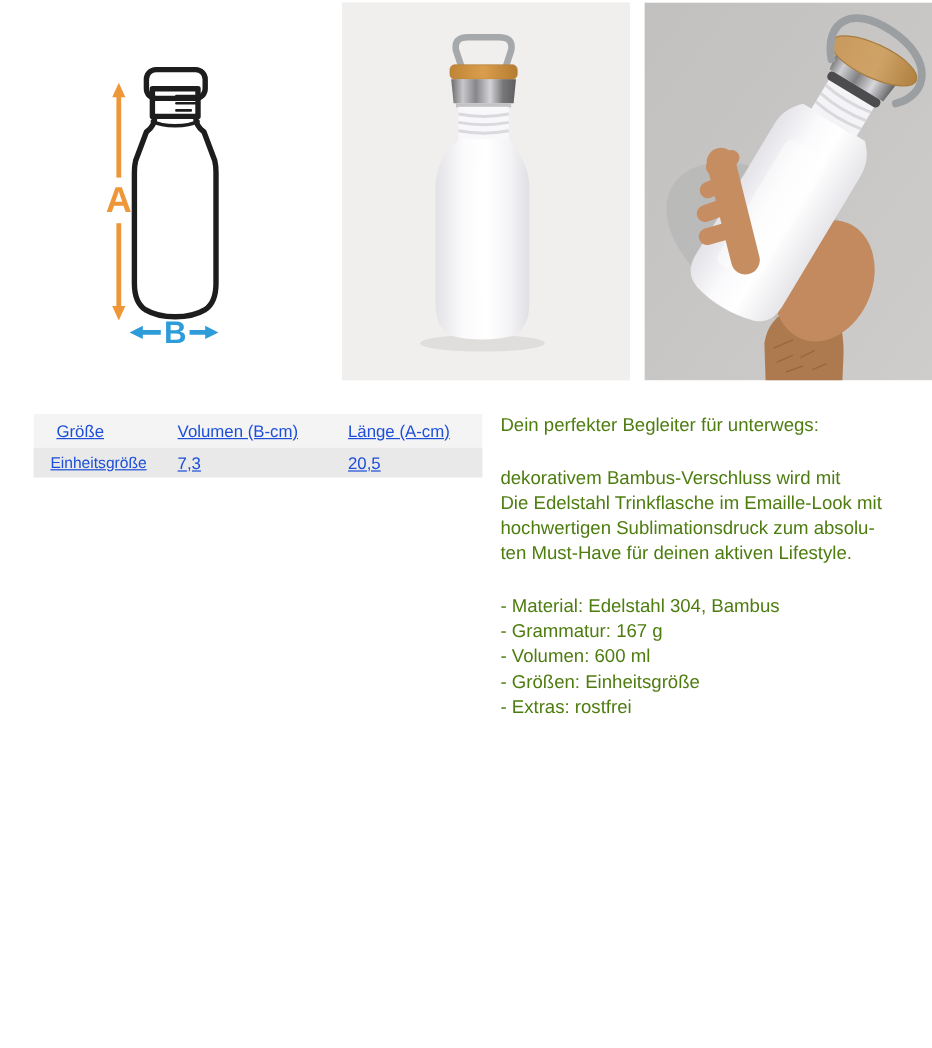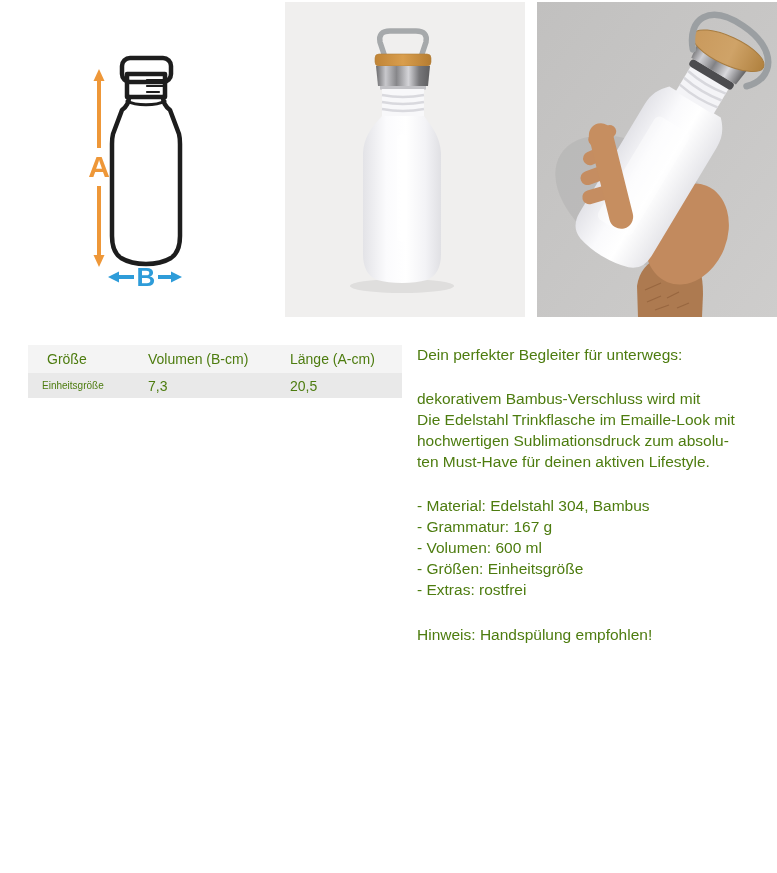--- a/index.html
+++ b/index.html
@@ -8,29 +8,29 @@
     position: relative; width: 777px; height: 873px; background: #ffffff;
     overflow: hidden; font-family: "Liberation Sans", sans-serif;
   }
   .tile { position: absolute; }
   #tile-diagram { left:0; top:0; width:283px; height:317px; background:#ffffff; }
   #tile-studio  { left:285px; top:2px; width:240px; height:315px; background:#f0efee; }
   #tile-hand    { left:537px; top:2px; width:240px; height:315px; }
   .tile svg { display:block; width:100%; height:100%; }
 
   
-  .size-table { position:absolute; left:28px; top:345px; width:374px; color:#4d7c0f; }
+  .size-table { position:absolute; left:28px; top:345px; width:374px; color:#1d4ed8;text-decoration:underline; }
   .size-table .thead, .size-table .trow {
     display:grid; grid-template-columns:118px 142px 114px; align-items:center;
   }
   .size-table .thead { background:#f4f4f4; height:28px; font-size:14px; }
   .size-table .trow  { background:#e9e9e9; height:25px; }
   .cell-h1 { padding-left:19px; }
   .cell-h2, .cell-h3 { padding-left:2px; }
-  .cell-d1 { padding-left:14px; font-size:10px; }
+  .cell-d1 { padding-left:14px; font-size:13px; }
   .cell-d2, .cell-d3 { padding-left:2px; font-size:14px; }
 
   
   .description {
     position:absolute; left:417px; top:344px; width:352px;
     font-size:15.5px; line-height:21px; color:#4d7c0f;
   }
   .description div { white-space:nowrap; }
   .desc-intro { margin:0 0 23px 0; }
   .desc-para  { margin:0 0 23px 0; }
@@ -175,16 +175,15 @@
       <div>hochwertigen Sublimationsdruck zum absolu-</div>
       <div>ten Must-Have für deinen aktiven Lifestyle.</div>
     </div>
     <div class="desc-specs">
       <div>- Material: Edelstahl 304, Bambus</div>
       <div>- Grammatur: 167 g</div>
       <div>- Volumen: 600 ml</div>
       <div>- Größen: Einheitsgröße</div>
       <div>- Extras: rostfrei</div>
     </div>
-    <div class="desc-note">Hinweis: Handspülung empfohlen!</div>
   </div>
 
 </div>
 
 </body></html>

